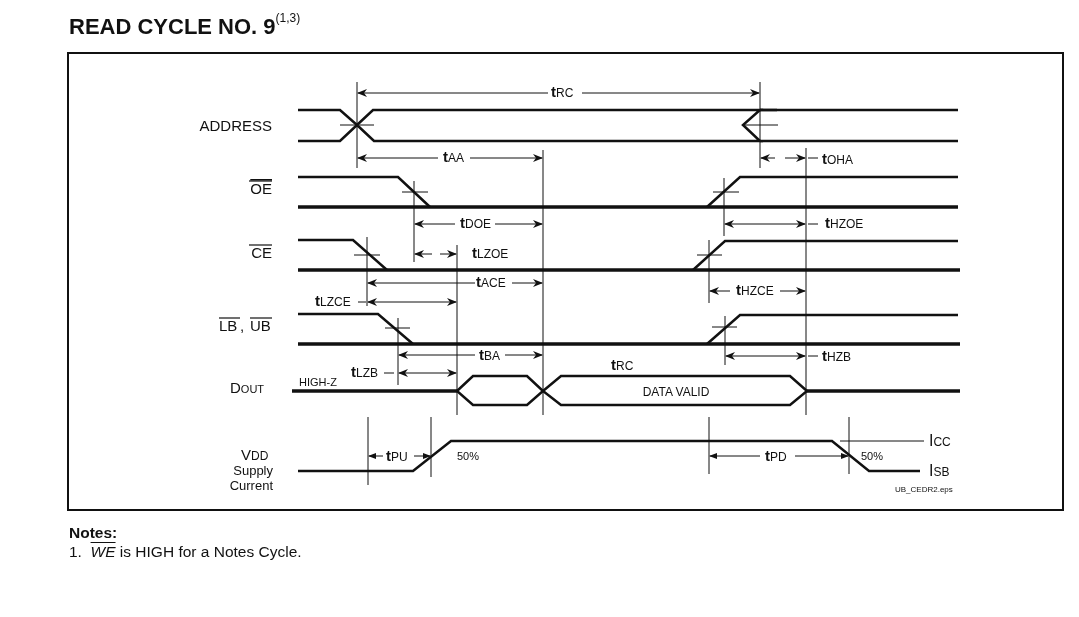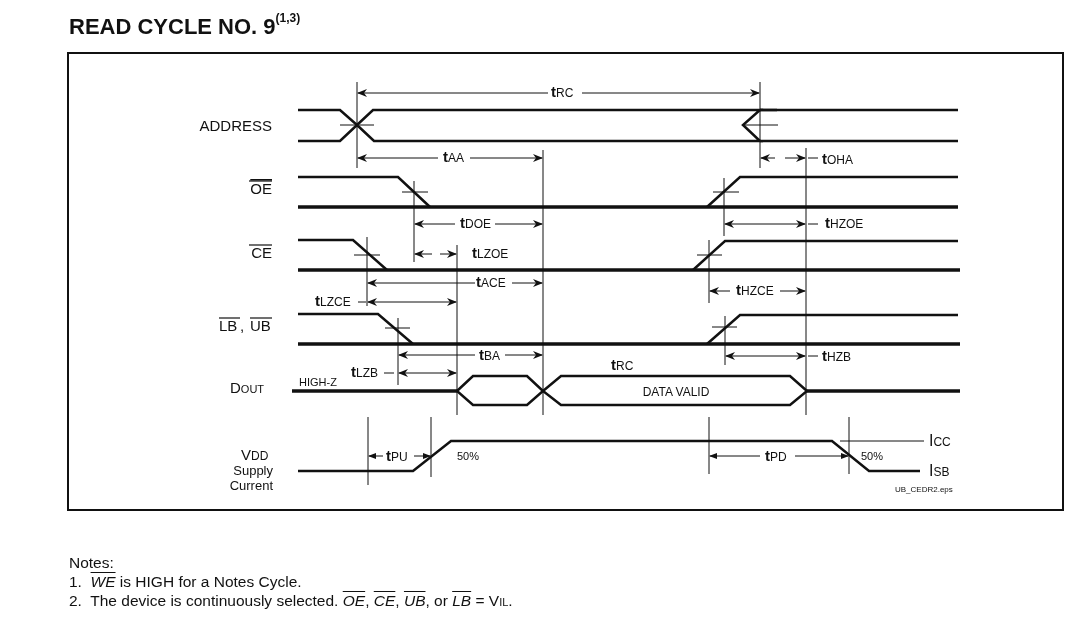--- a/index.html
+++ b/index.html
@@ -1,21 +1,21 @@
 <!DOCTYPE html>
 <html><head>
 <meta charset="utf-8">
 <style>
   html, body { margin:0; padding:0; background:#fff; }
   body { width:1079px; height:617px; position:relative; overflow:hidden; font-family:"Liberation Sans", sans-serif; color:#111; }
   .title { position:absolute; left:69px; top:14px; font-size:22px; font-weight:bold; letter-spacing:0; }
-  .title sup { font-size:12px; font-weight:bold; position:relative; top:-3px; vertical-align:top; }
+  .title sup { font-size:12px; font-weight:normal; position:relative; top:-3px; vertical-align:top; }
   svg.diagram { position:absolute; left:0; top:0; }
   .notes { position:absolute; left:69px; top:523px; font-size:15.5px; line-height:19px; }
-  .notes .hdr { font-weight:normal;margin-top:30px; }
+  .notes .hdr { font-weight:bold; }
   .ov { text-decoration: overline; font-style: italic; }
   .sub { font-size:11px; }
   .sig { font-size:15px; fill:#111; }
   .tl { font-size:15px; font-weight:bold; fill:#111; }
   .ts { font-size:12px; font-weight:normal; fill:#111; }
   .sm { font-size:11px; fill:#111; }
 </style>
 </head>
 <body>
 
@@ -187,17 +187,13 @@
   <text x="929" y="476" font-size="16" fill="#111"><tspan>I</tspan><tspan font-size="12">SB</tspan></text>
   <text x="895" y="492" font-size="8" fill="#111">UB_CEDR2.eps</text>
 </svg>
 
 <div class="notes">
   <div class="hdr">Notes:</div>
   <div>
     <span>1.</span>&nbsp;
     <span class="ov">WE</span><span> is HIGH for a Notes Cycle.</span>
   </div>
-  <div>
-    <span>2.</span>&nbsp;
-    <span>The device is continuously selected. </span><span class="ov">OE</span><span>, </span><span class="ov">CE</span><span>, </span><span class="ov">UB</span><span>, or </span><span class="ov">LB</span><span> = V</span><span style="font-size:11px">IL</span><span>.</span>
-  </div>
 </div>
 
 </body></html>

